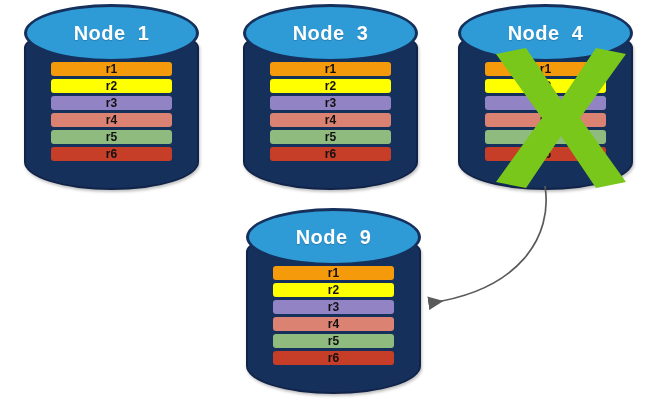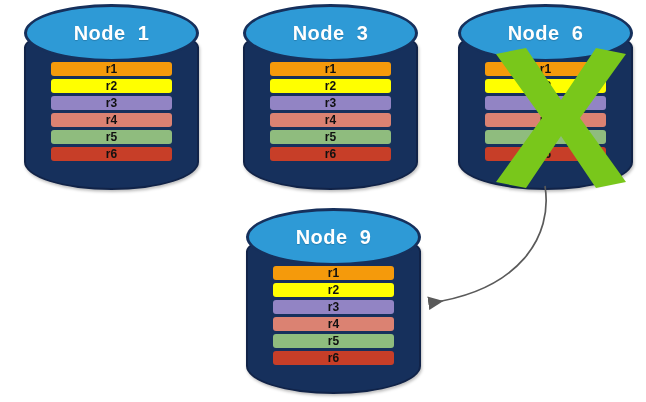--- a/index.html
+++ b/index.html
@@ -180,21 +180,21 @@
           <span class="row-label">r6</span>
         </div>
       </div>
     </div>
   </div>
 
   <div class="node" id="node-3" style="left:458px; top:4px;">
     <div class="cyl-wrap">
       <div class="cyl-body"></div>
       <div class="cyl-top"></div>
-      <div class="node-title">Node  6</div>
+      <div class="node-title">Node  4</div>
       <div class="rows">
         <div class="row" style="background:#f59a0b;">
           <span class="row-label">r1</span>
         </div>
         <div class="row" style="background:#ffff00;">
           <span class="row-label">r2</span>
         </div>
         <div class="row" style="background:#9284c4;">
           <span class="row-label">r3</span>
         </div>

